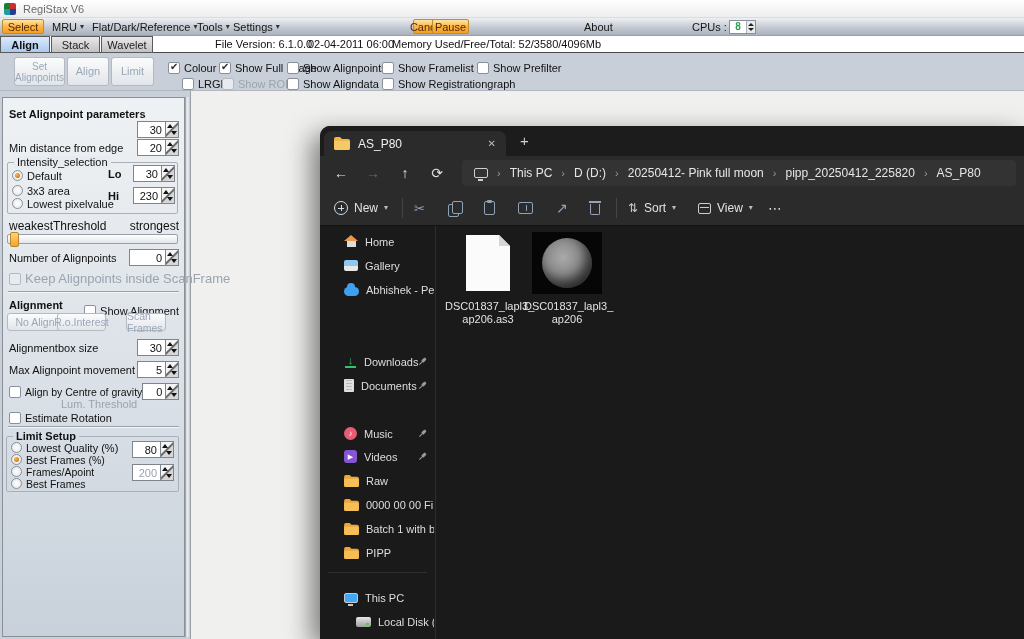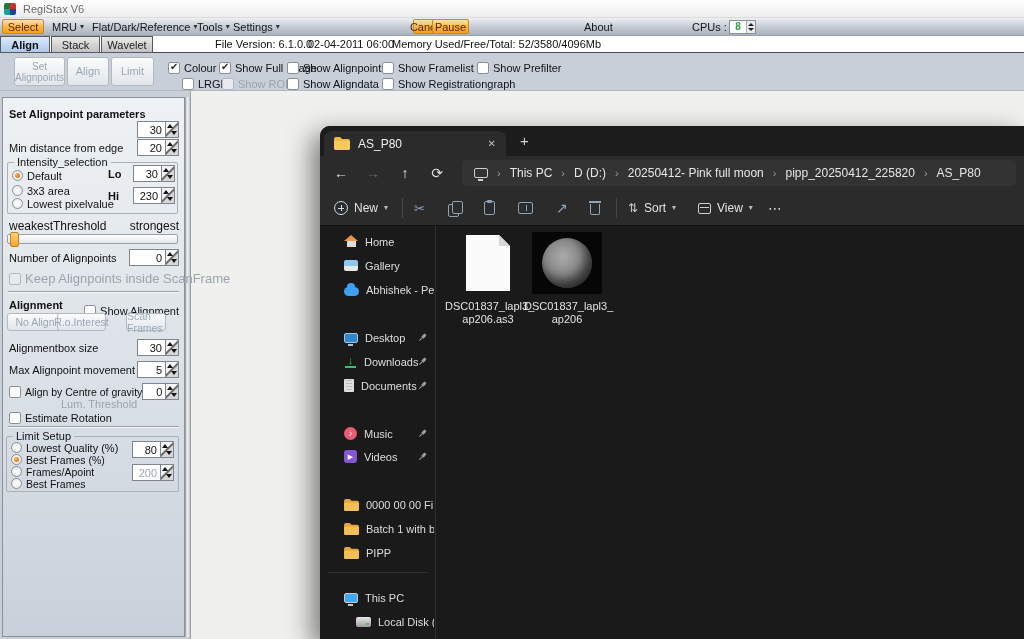--- a/index.html
+++ b/index.html
@@ -73,21 +73,21 @@
   .spin .ud::before { content:''; position:absolute; left:1px; top:2px;
     border-left:3px solid transparent; border-right:3px solid transparent; border-bottom:4px solid #111; }
   .spin .ud::after { content:''; position:absolute; right:1px; bottom:2px;
     border-left:3px solid transparent; border-right:3px solid transparent; border-top:4px solid #111; }
   .radio { width:11px; height:11px; border-radius:50%; background:radial-gradient(#fff,#e4e4e4);
     border:1px solid #8a9099; position:relative; flex:none; }
   .radio.sel::after { content:''; position:absolute; inset:2px; border-radius:50%;
     background:radial-gradient(circle at 35% 35%,#ffb84d,#bf6000); }
   .groupbox { position:absolute; border:1px solid #a9b0b8; border-radius:2px; }
   .gtitle { position:absolute; top:-7px; left:6px; padding:0 3px; background:#e7ecf0; }
-  .gtitle.b { font-weight:normal; background:#d6dee6; }
+  .gtitle.b { font-weight:bold; background:#d6dee6; }
   .hline { position:absolute; left:5px; right:5px; height:2px;
     border-top:1px solid #9aa0a8; border-bottom:1px solid #f4f6f8; }
   .slider { position:absolute; left:4px; right:6px; height:10px; background:linear-gradient(#fff,#e2e6ea);
     border:1px solid #9aa0a8; border-radius:2px; }
   .thumb { position:absolute; left:2px; top:-3px; width:9px; height:15px; border-radius:2px;
     background:linear-gradient(#ffd27a,#f5a623); border:1px solid #b8862e; }
   .abtn { position:absolute; top:0; height:18px; background:linear-gradient(#fbfcfc,#e1e5ea);
     border:1px solid #b4bac2; border-radius:3px; color:#9aa7b8; font-size:10.5px;
     display:flex; align-items:center; justify-content:center; }
   
@@ -505,25 +505,20 @@
       </div>
       <div class="sitem" style="top:28px">
         <span class="sic ic-gallery"></span>
         <span>Gallery</span>
       </div>
       <div class="sitem" style="top:52px">
         <span class="chev"></span>
         <span class="sic ic-cloud"></span>
         <span>Abhishek - Persona</span>
       </div>
-      <div class="sitem" style="top:100px">
-        <span class="sic ic-desktop"></span>
-        <span>Desktop</span>
-        <span class="pin"></span>
-      </div>
       <div class="sitem" style="top:124px">
         <span class="sic ic-down">↓</span>
         <span>Downloads</span>
         <span class="pin"></span>
       </div>
       <div class="sitem" style="top:148px">
         <span class="sic ic-docsm"></span>
         <span>Documents</span>
         <span class="pin"></span>
       </div>
@@ -533,20 +528,27 @@
           </span>
         <span>Music</span>
         <span class="pin"></span>
       </div>
       <div class="sitem" style="top:219px">
         <span class="sic ic-video">
             <span>▶</span>
           </span>
         <span>Videos</span>
         <span class="pin"></span>
+      </div>
+      <div class="sitem" style="top:243px">
+        <svg class="sic" width="15" height="12" viewBox="0 0 16 13">
+            <path d="M0 2 Q0 0 2 0 h4 l2 2 h6 q2 0 2 2 v7 q0 2 -2 2 h-12 q-2 0 -2 -2 z" fill="#e8a83c"></path>
+            <path d="M0 4 h16 v7 q0 2 -2 2 h-12 q-2 0 -2 -2 z" fill="#f5bf55"></path>
+          </svg>
+        <span>Raw</span>
       </div>
       <div class="sitem" style="top:267px">
         <svg class="sic" width="15" height="12" viewBox="0 0 16 13">
             <path d="M0 2 Q0 0 2 0 h4 l2 2 h6 q2 0 2 2 v7 q0 2 -2 2 h-12 q-2 0 -2 -2 z" fill="#e8a83c"></path>
             <path d="M0 4 h16 v7 q0 2 -2 2 h-12 q-2 0 -2 -2 z" fill="#f5bf55"></path>
           </svg>
         <span>0000 00 00 Finals</span>
       </div>
       <div class="sitem" style="top:291px">
         <svg class="sic" width="15" height="12" viewBox="0 0 16 13">

